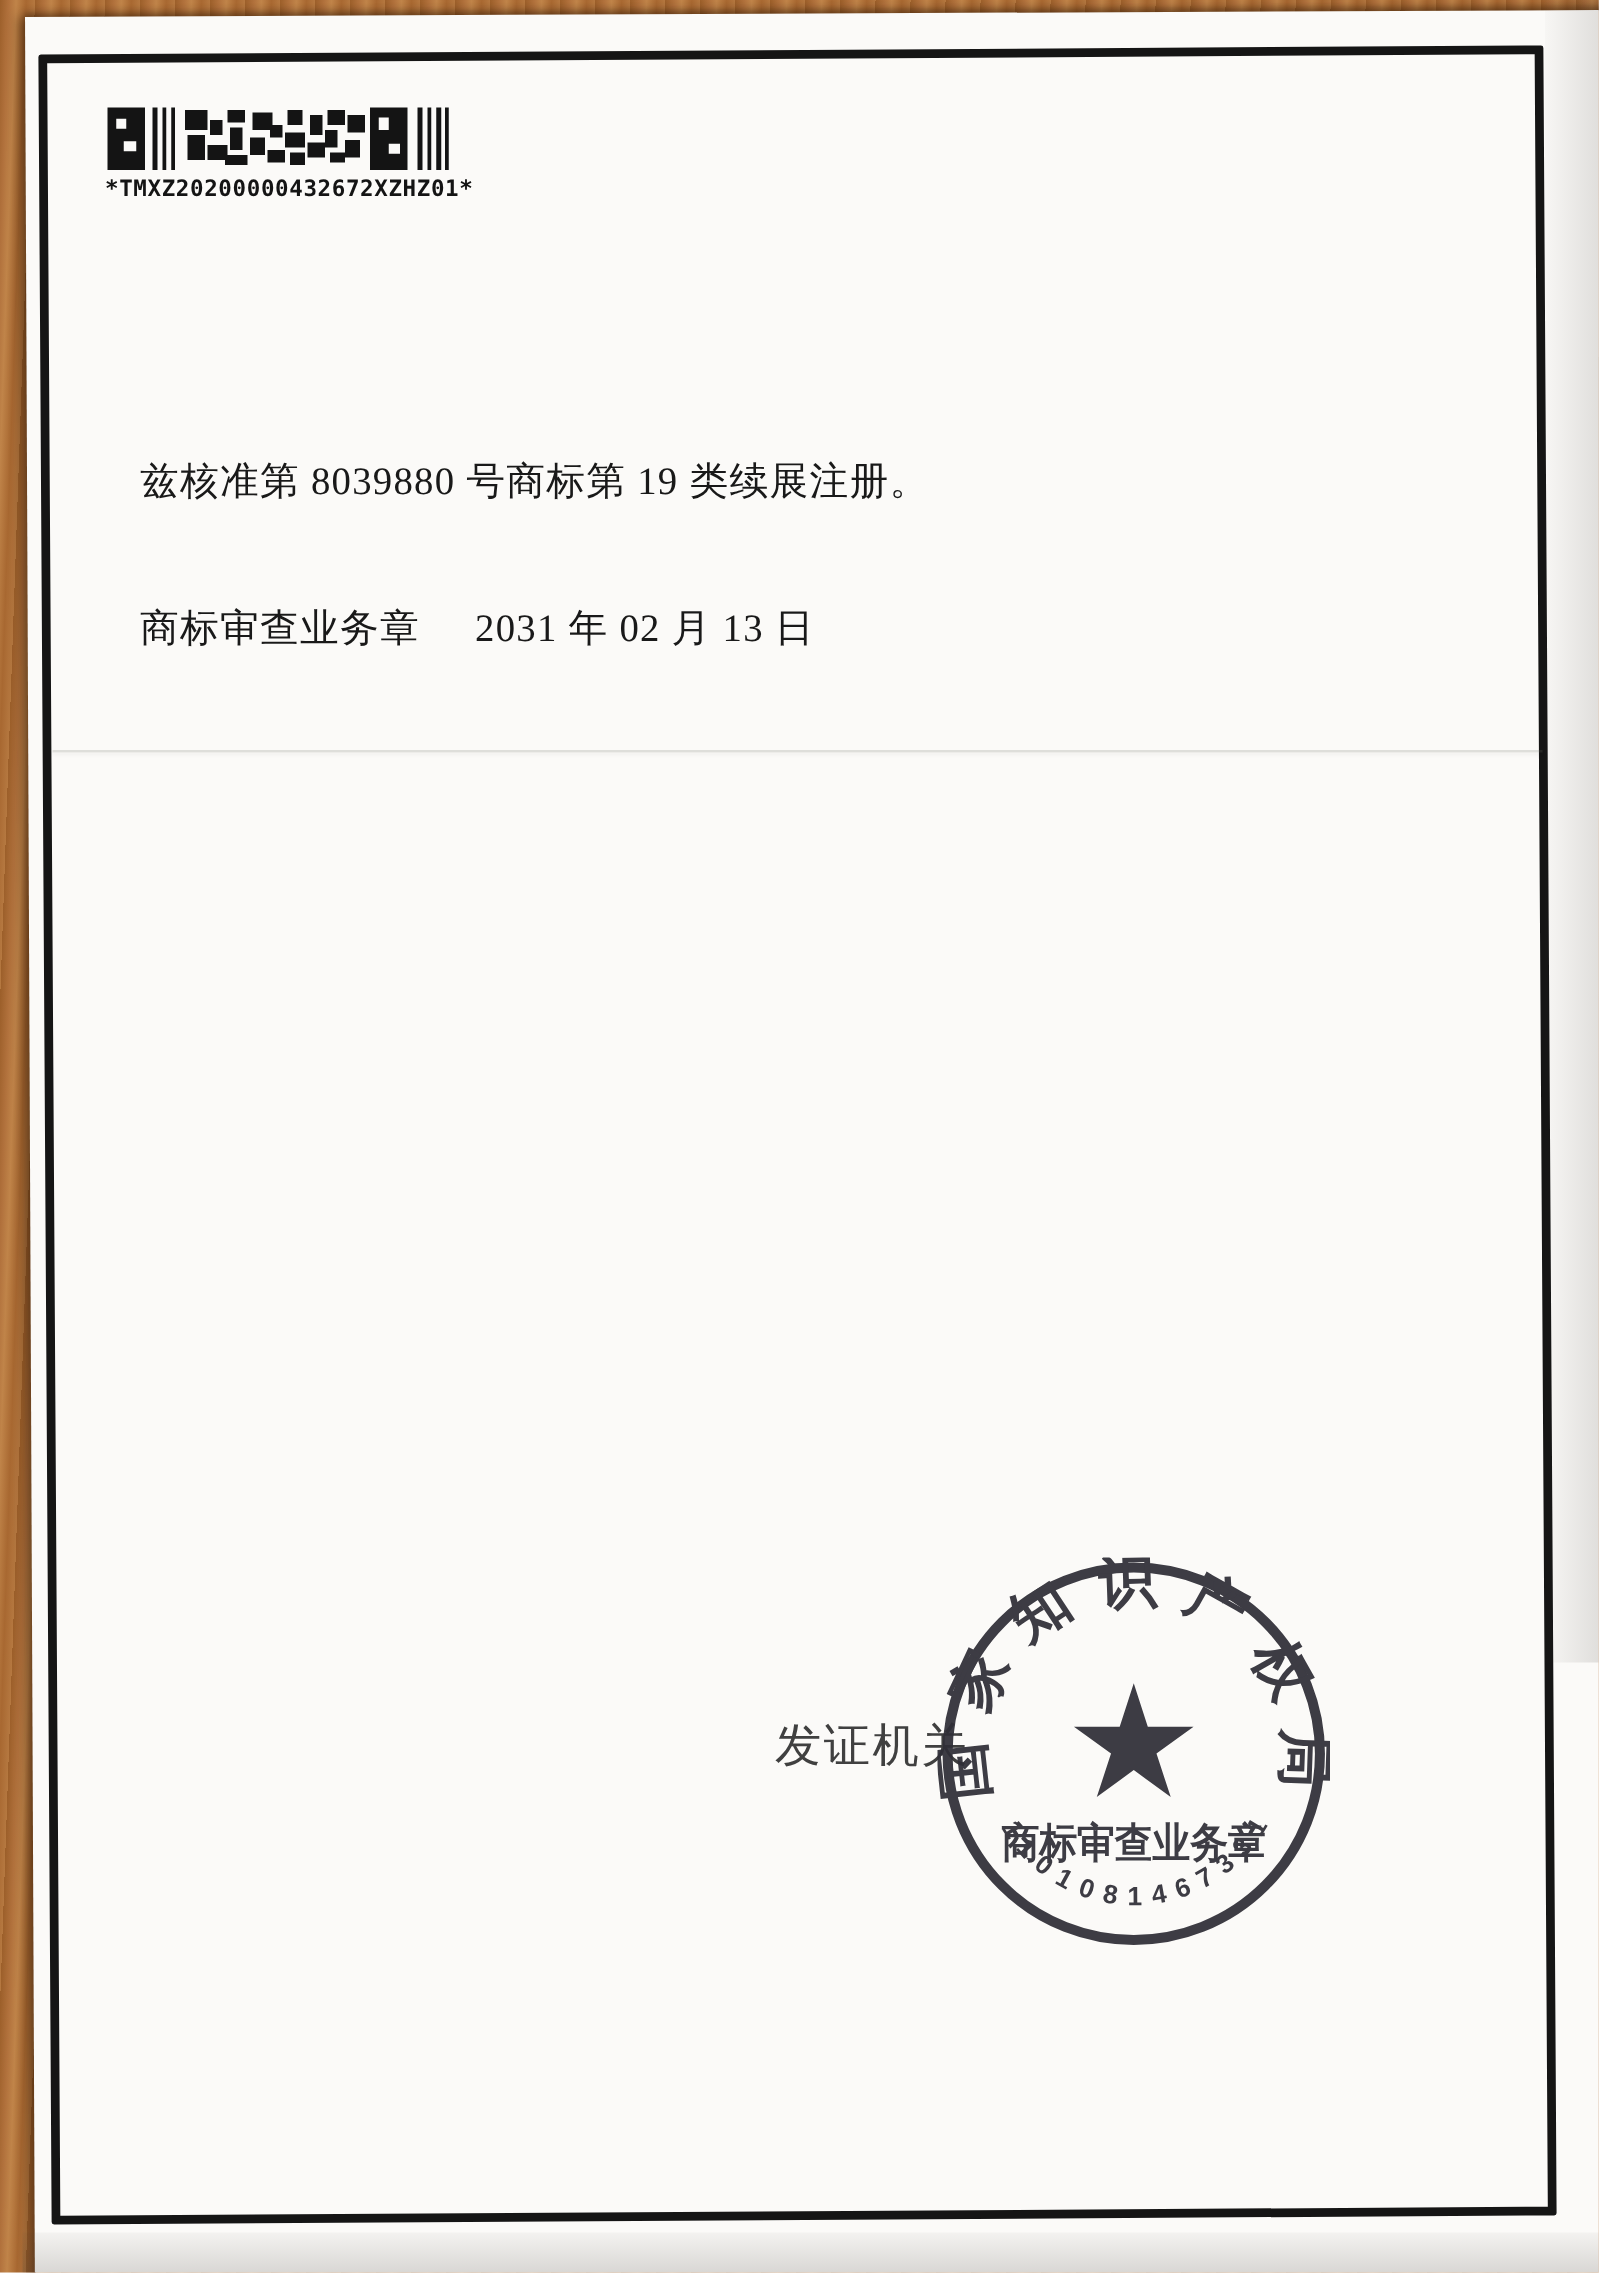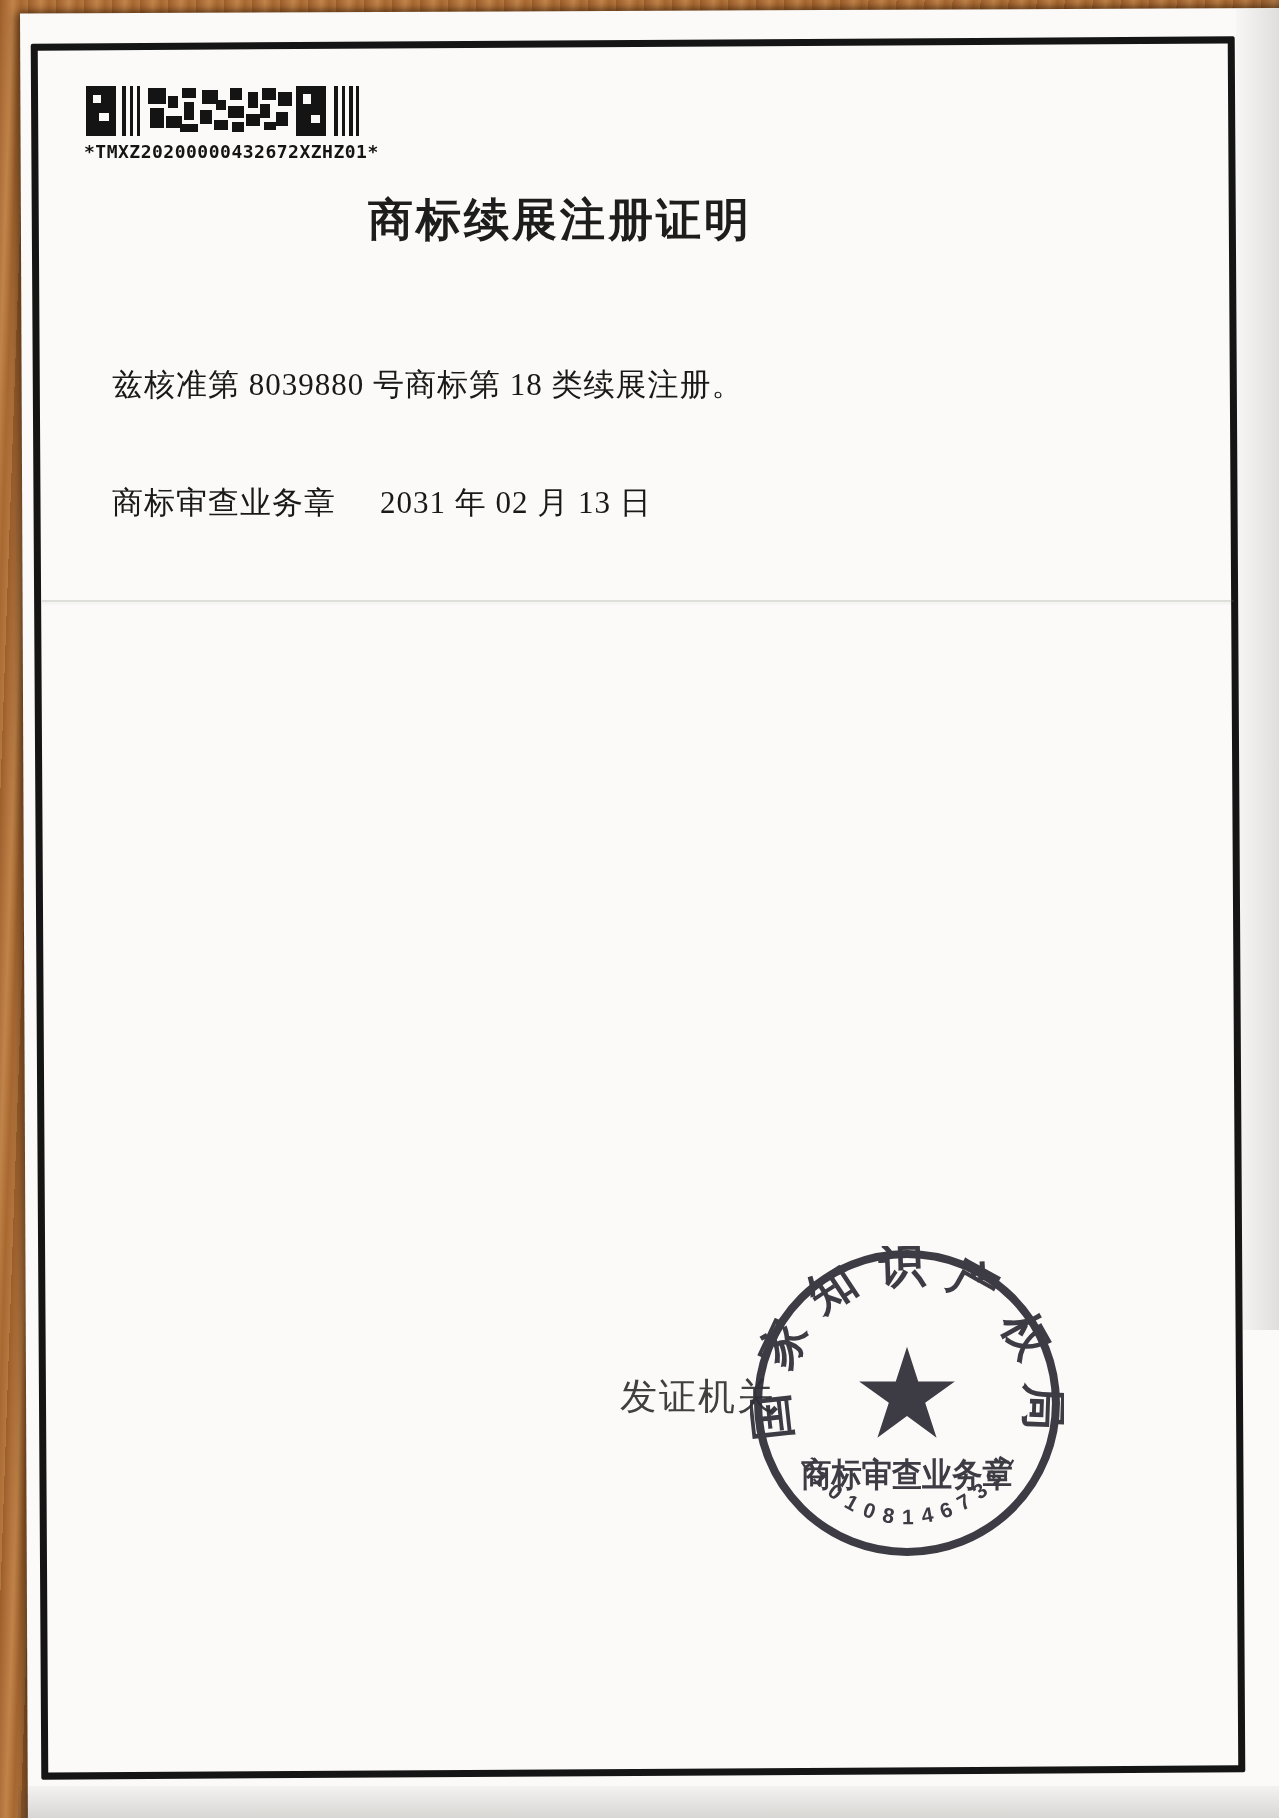--- a/index.html
+++ b/index.html
@@ -108,23 +108,22 @@
       <g fill="#fbfaf8">
         <rect x="9" y="13" width="8" height="8"></rect>
         <rect x="15" y="31" width="10" height="8"></rect>
         <rect x="219" y="12" width="8" height="10"></rect>
         <rect x="227" y="33" width="9" height="8"></rect>
       </g>
     </svg>
     <div class="barcode-text">*TMXZ20200000432672XZHZ01*</div>
   </div>
 
-  <div class="cert-title">商标续展注册证明</div>
 
-  <div class="body-line line-approval">兹核准第 8039880 号商标第 18 类续展注册。</div>
+  <div class="body-line line-approval">兹核准第 8039880 号商标第 19 类续展注册。</div>
 
   <div class="body-line line-validity">
     <span>商标审查业务章</span><span class="validity-date">2031 年 02 月 13 日</span>
   </div>
 
   <div class="issuer-label">发证机关</div>
 
   <svg class="stamp" viewBox="0 0 312 312">
     <defs>
       <path id="arcTop" d="M 44 198 A 120 120 0 1 1 268 198" fill="none"></path>

